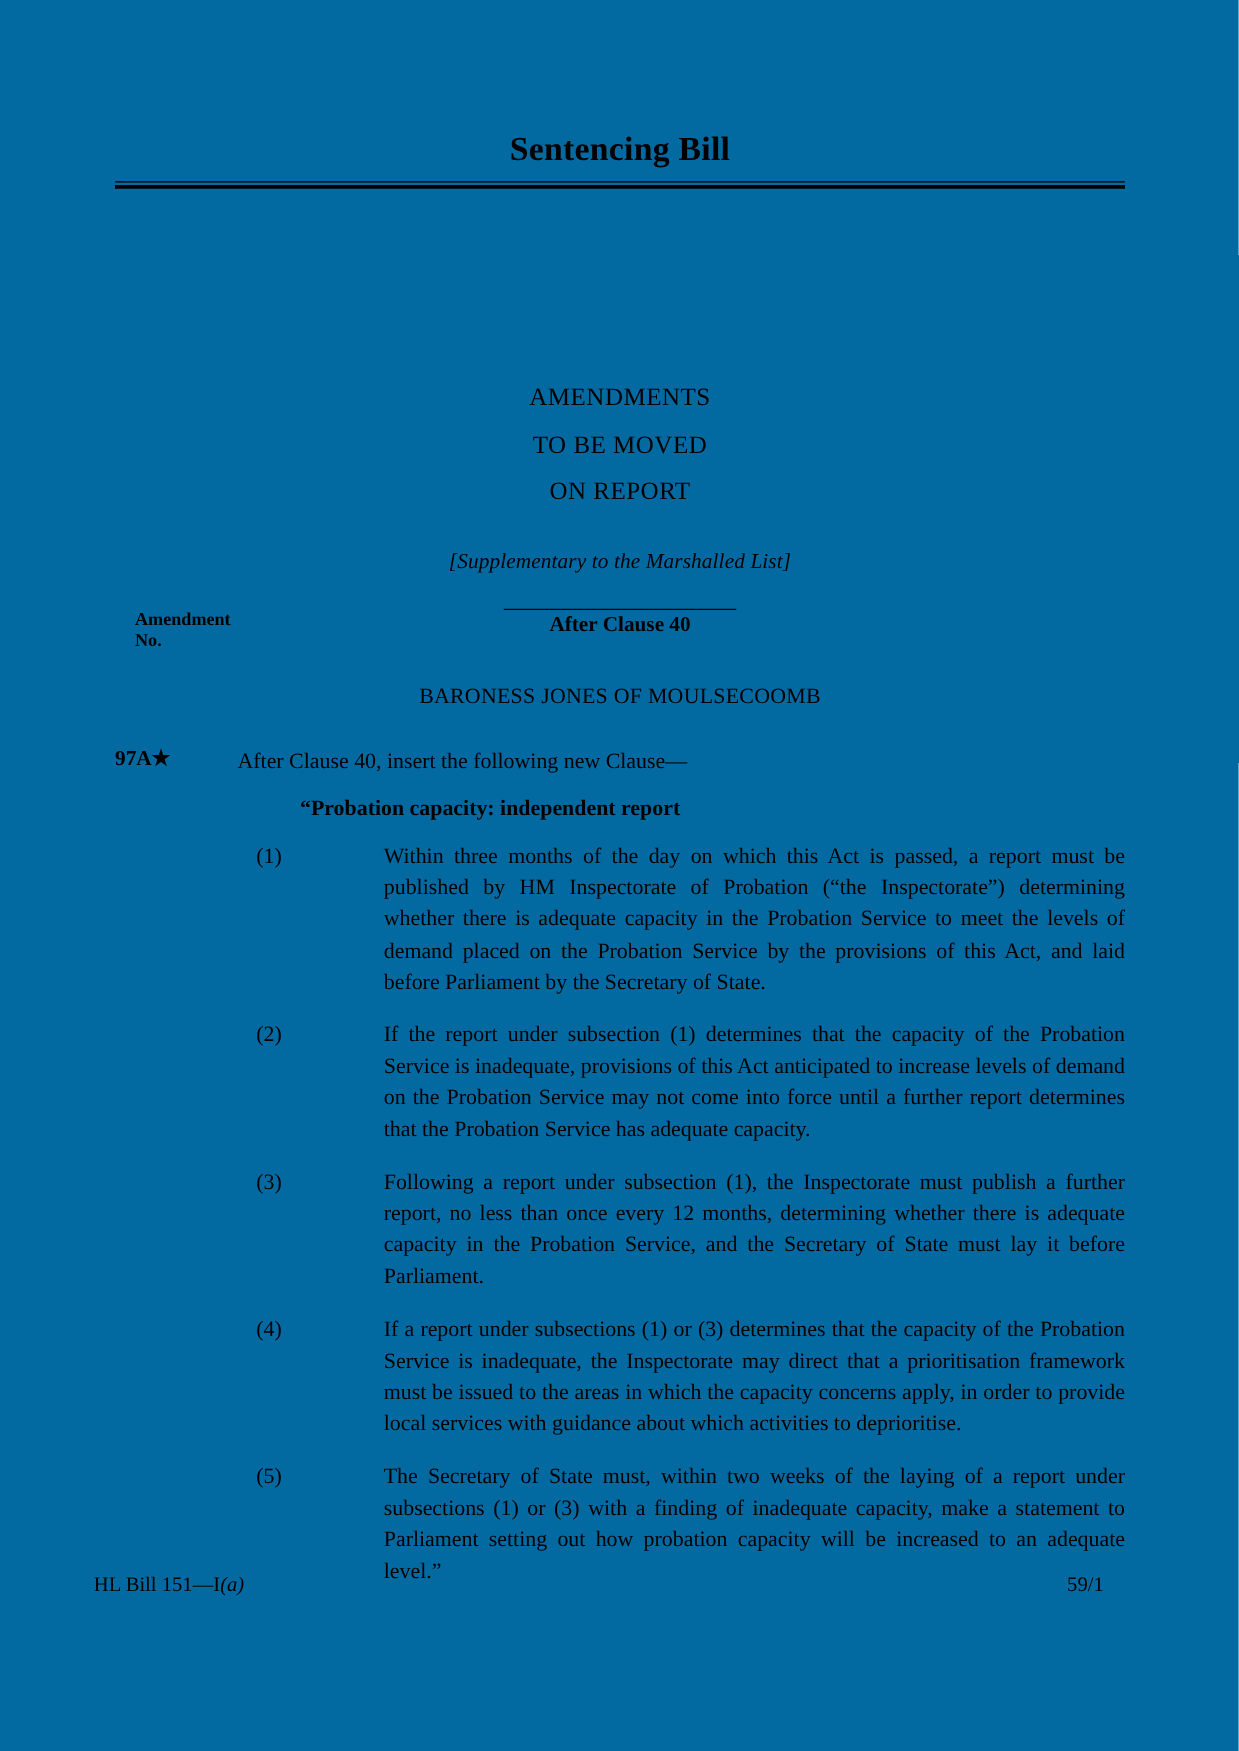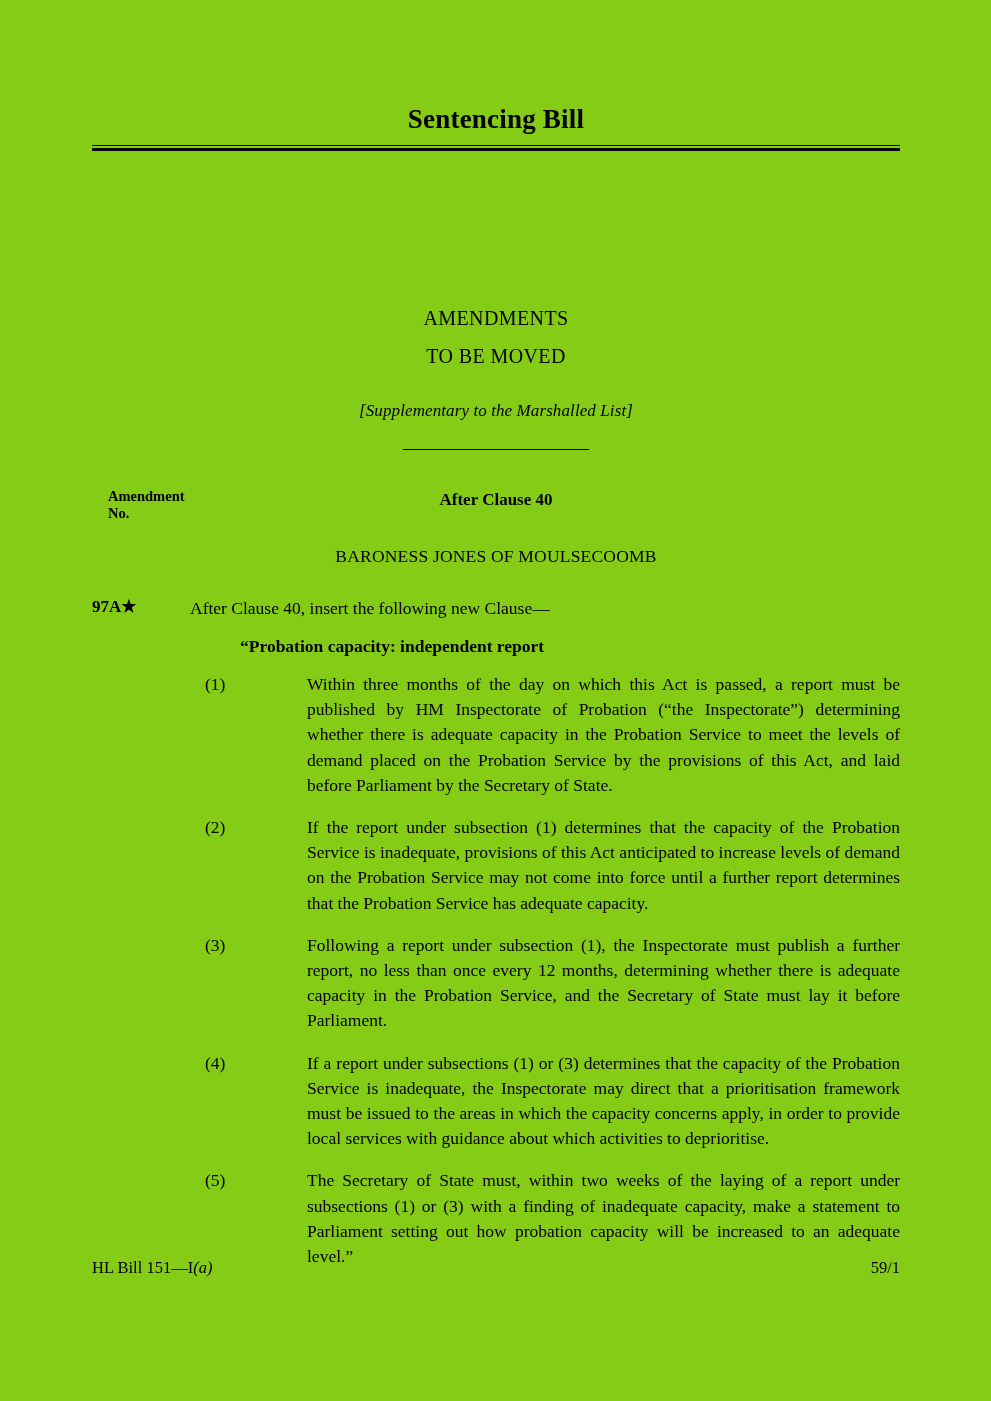--- a/index.html
+++ b/index.html
@@ -9,21 +9,21 @@
   }
   body {
     font-family: "Liberation Serif", "DejaVu Serif", serif;
     color: #000000;
   }
   .page {
     position: relative;
     width: 991px;
     height: 1401px;
     margin: 0 auto;
-    background: #84cc16;
+    background: #0369a1;
     overflow: hidden;
   }
 
   
   .doc-title {
     position: absolute;
     left: 92px;
     top: 104px;
     width: 808px;
     text-align: center;
@@ -165,21 +165,21 @@
     line-height: 25.2px;
     text-align: justify;
     text-justify: inter-word;
     hyphens: none;
     margin-left: 47px;
   }
 
   
   .footer {
     position: absolute;
-    left: 92px;
+    left: 75px;
     top: 1258px;
     width: 808px;
     font-size: 16.5px;
   }
   .footer-left {
     float: left;
   }
   .footer-right {
     float: right;
   }
@@ -196,20 +196,21 @@
 
   <div class="title-rules">
     <div class="rule-thin"></div>
     <div class="rule-gap"></div>
     <div class="rule-thick"></div>
   </div>
 
   <div class="headings">
     <div class="heading-line">AMENDMENTS</div>
     <div class="heading-line">TO BE MOVED</div>
+    <div class="heading-line">ON REPORT</div>
     <div class="supplementary">[Supplementary to the Marshalled List]</div>
     <div class="short-rule"></div>
   </div>
 
   <div class="amendment-no-label">
     <div>Amendment</div>
     <div>No.</div>
   </div>
 
   <div class="after-clause-heading">After Clause 40</div>

